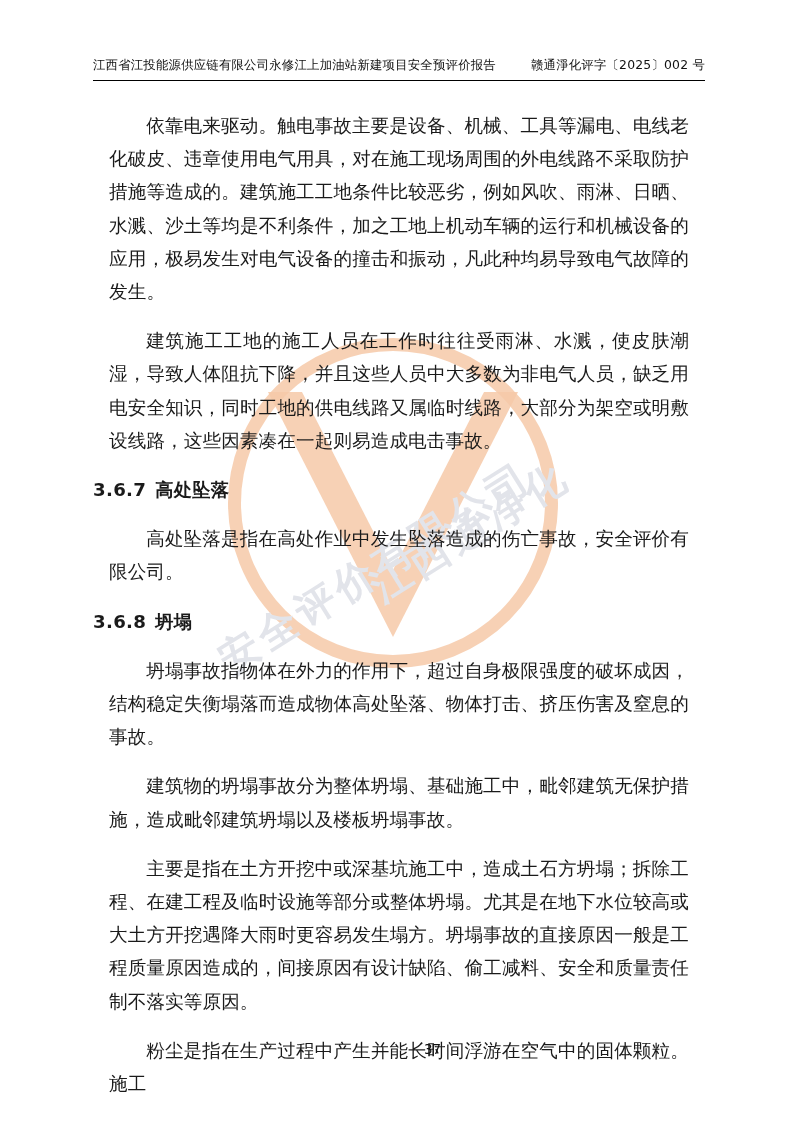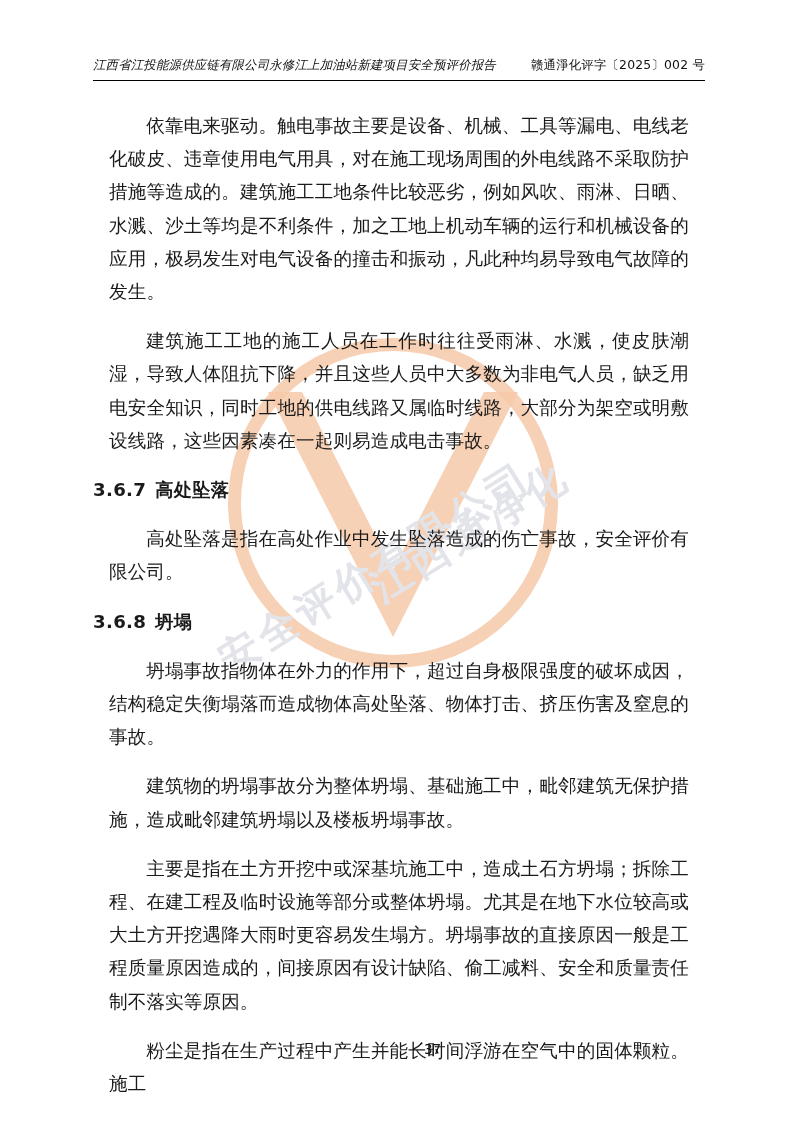--- a/index.html
+++ b/index.html
@@ -80,21 +80,21 @@
     left: 93px;
     top: 57px;
     width: 612px;
     display: flex;
     justify-content: space-between;
     align-items: flex-end;
     font-size: 12.4px;
     color: #111;
     z-index: 3;
   }
-  .header-left { letter-spacing: .2px; font-style: italic; }
+  .header-left { letter-spacing: .2px; }
   .header-right { letter-spacing: .2px; }
   .header-rule {
     position: absolute;
     left: 93px;
     top: 80px;
     width: 612px;
     border-bottom: 1.1px solid #000;
     z-index: 3;
   }
 

